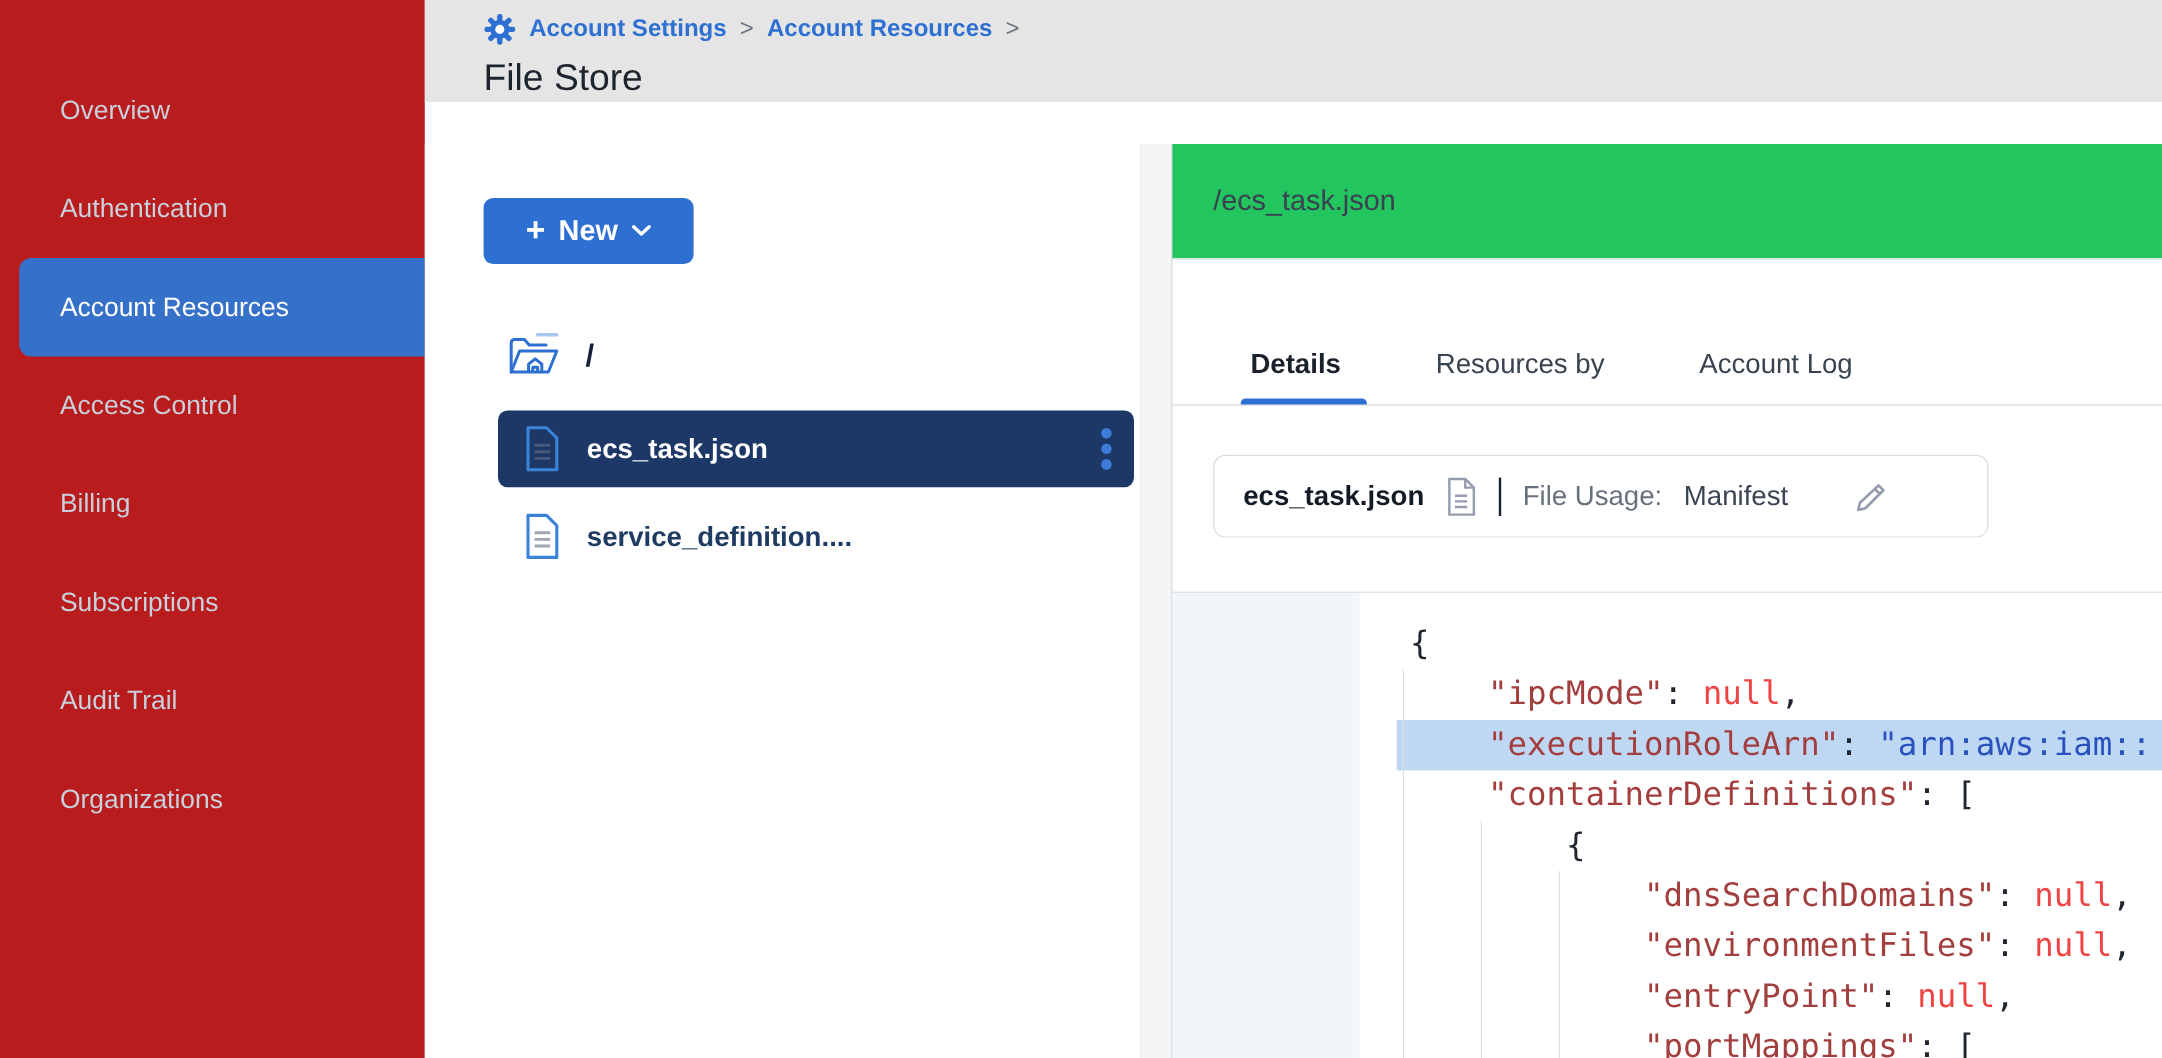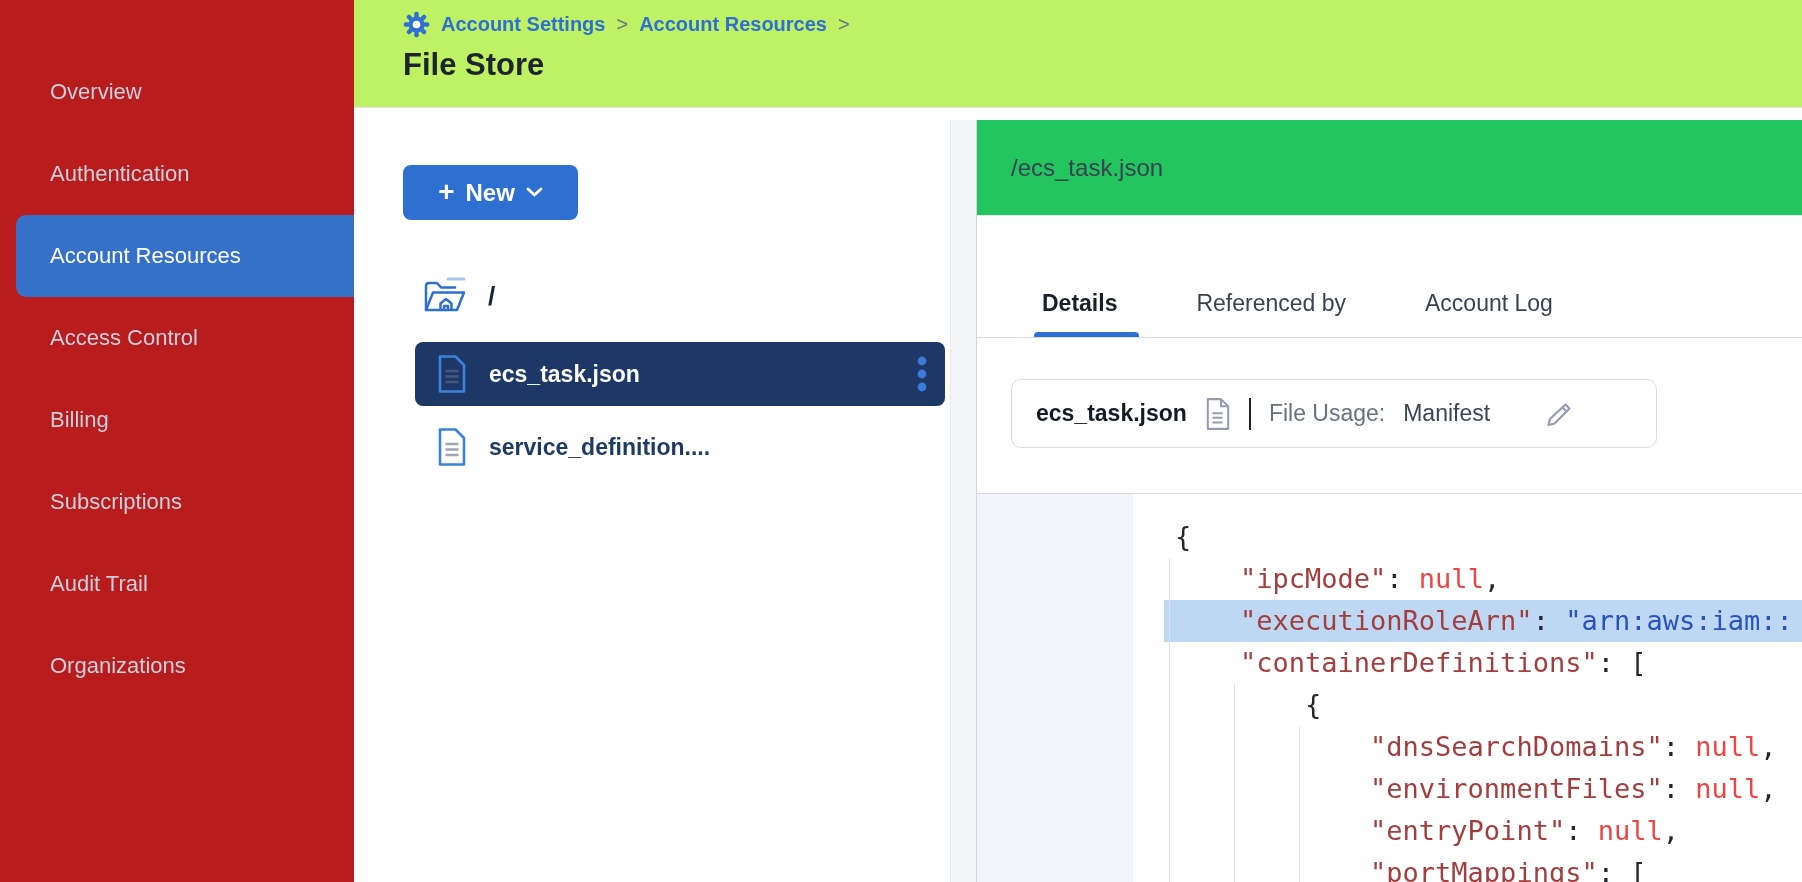--- a/index.html
+++ b/index.html
@@ -8,27 +8,27 @@
          font-family:"Liberation Sans", sans-serif; }
 
   
   .sidebar { position:absolute; left:0; top:0; width:354px; height:882px; background:#b91c1c; padding-top:51px; }
   .side-item { height:82px; display:flex; align-items:center; padding-left:50px;
                color:#C9D0DB; font-size:22px; cursor:pointer; }
   .side-item.active { background:#3570C9; color:#ffffff; margin-left:16px; padding-left:34px;
                       border-radius:10px 0 0 10px; }
 
   
-  .top-header { position:absolute; left:354px; top:0; width:1448px; height:108px;
-                background:#bef264; border-bottom:1px solid #E2E5EA; }
+  .top-header { position:absolute; left:354px; top:0; width:1448px; height:85px;
+                background:#e5e5e5; border-bottom:1px solid #E2E5EA; }
   .breadcrumb { position:absolute; left:49px; top:11px; display:flex; align-items:center; gap:11px;
                 font-size:20px; font-weight:700; color:#2E70D2; }
   .crumb-link { cursor:pointer; }
   .crumb-sep { color:#69707E; font-weight:400; font-size:20px; }
-  .page-title { position:absolute; left:49px; top:47px; font-size:31px; font-weight:700; color:#1E242E; }
+  .page-title { position:absolute; left:49px; top:47px; font-size:31px; font-weight:400; color:#1E242E; }
 
   
   .file-panel { position:absolute; left:354px; top:120px; width:596px; height:762px; background:#fff; }
   .new-btn { position:absolute; left:49px; top:45px; width:175px; height:55px; background:#2E70D2;
              border:none; border-radius:8px; display:flex; align-items:center; justify-content:center;
              gap:11px; color:#fff; font-size:24px; font-weight:700; cursor:pointer; }
   .new-plus { font-size:28px; font-weight:700; line-height:1; margin-top:-2px; }
   .root-row { position:absolute; left:68px; top:156px; display:flex; align-items:center; gap:20px; cursor:pointer; }
   .root-label { font-size:26px; font-weight:700; color:#16223A; }
   .file-list { position:absolute; left:61px; top:222px; width:530px; }
@@ -212,21 +212,21 @@
   <section class="details-panel">
     <div class="path-header">
       <span>/ecs_task.json</span>
     </div>
 
     <div class="tabs">
         <div class="tab active">
     <span>Details</span>
   </div>
         <div class="tab">
-    <span>Referenced by</span>
+    <span>Resources by</span>
   </div>
         <div class="tab">
     <span>Account Log</span>
   </div>
       </div>
 
     <div class="file-card">
       <span class="fc-name">ecs_task.json</span>
       <span style="display:flex;align-items:center;">
         <svg width="26" height="34" viewBox="0 0 30 40">

